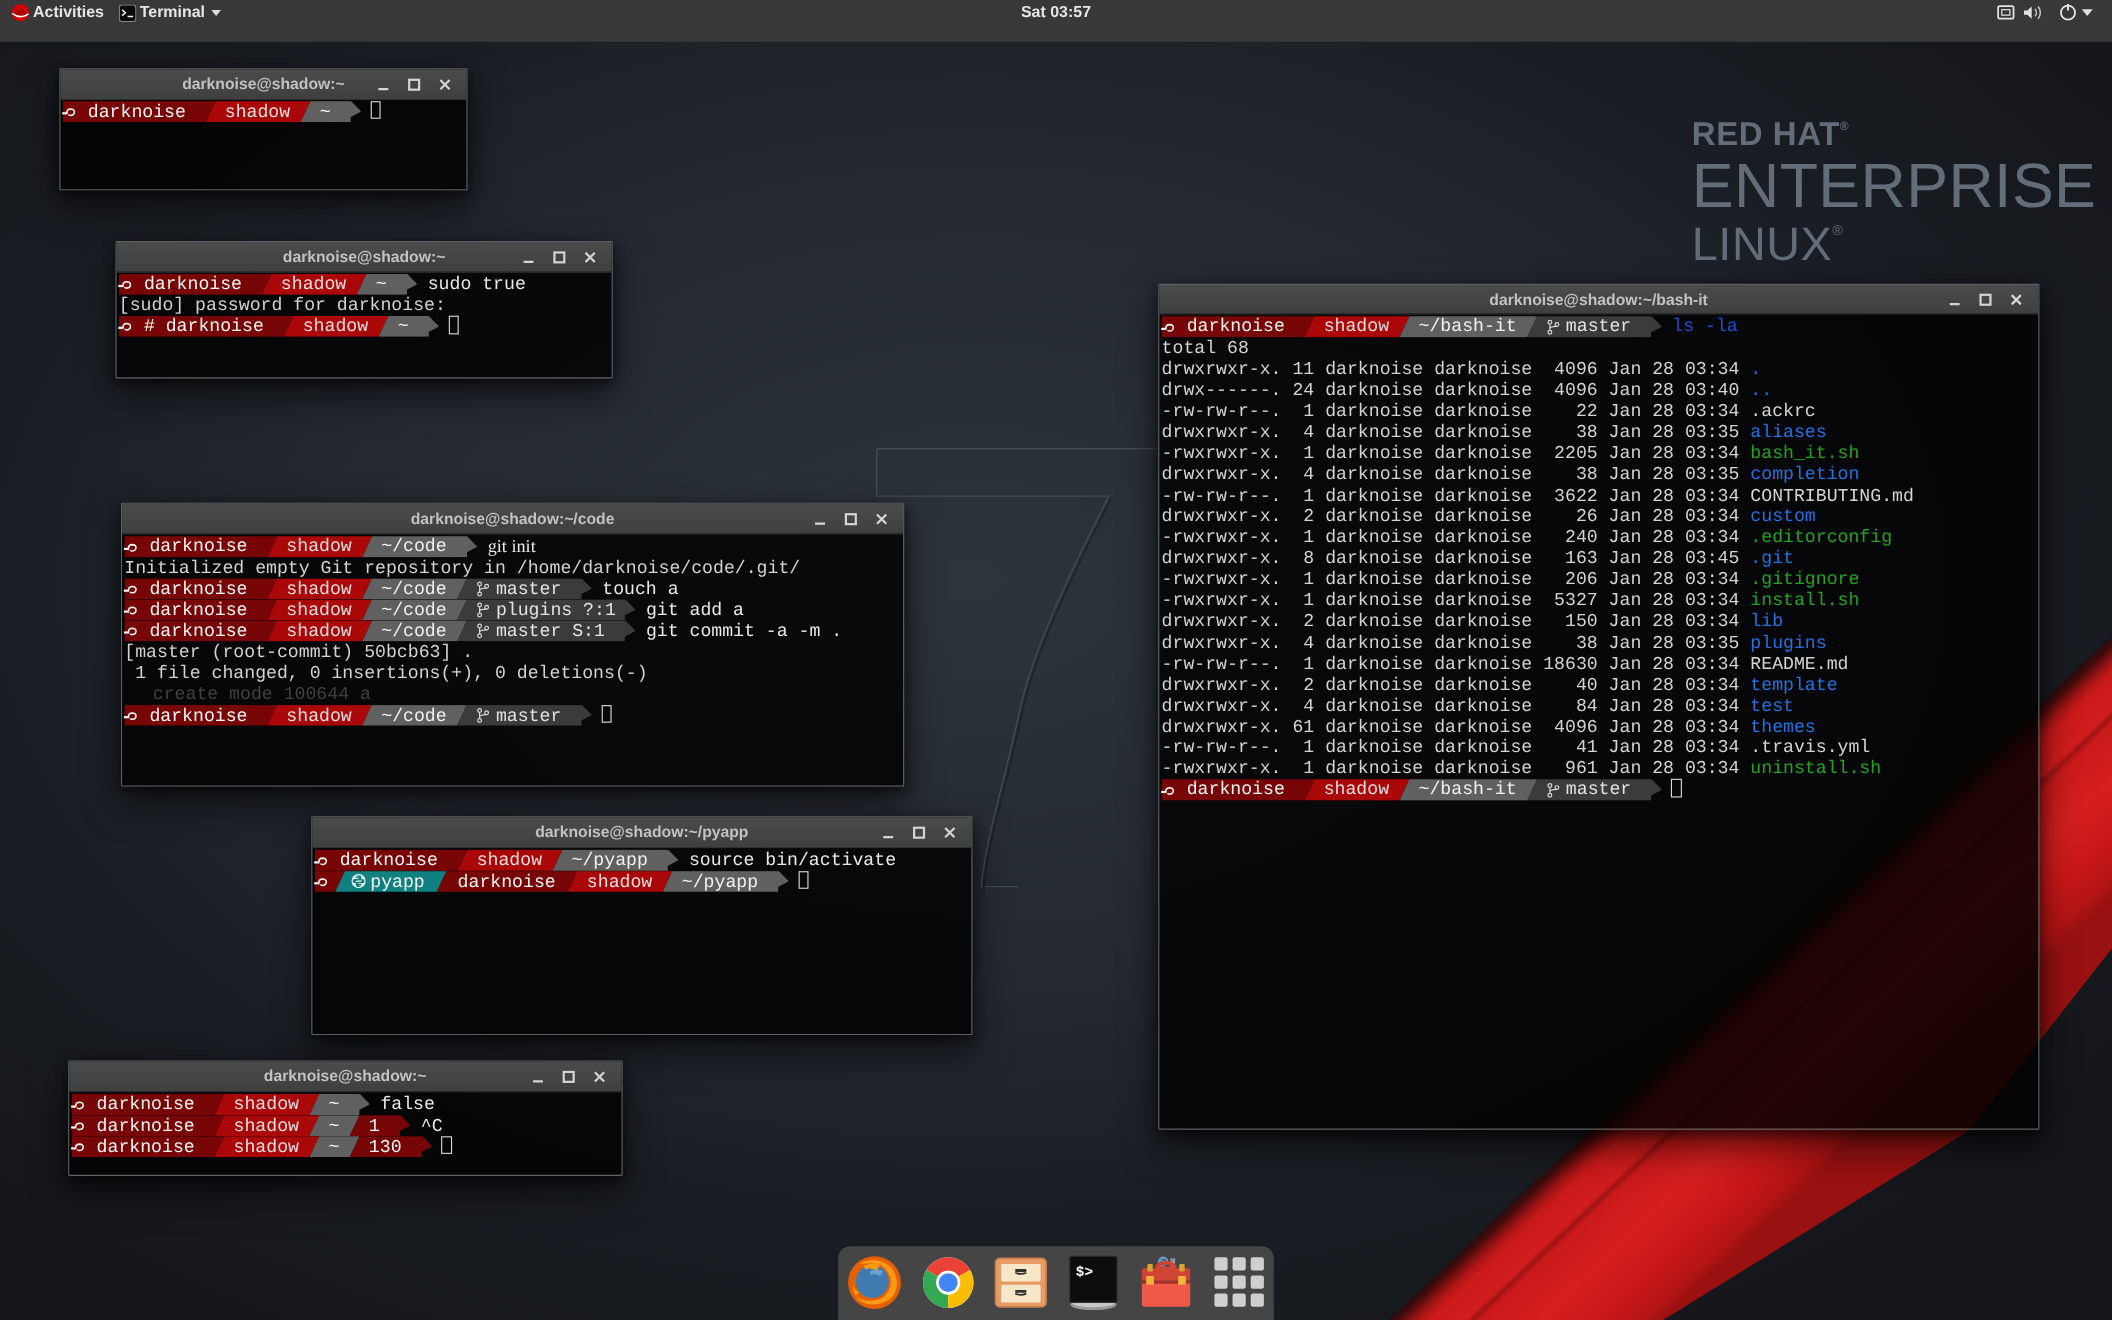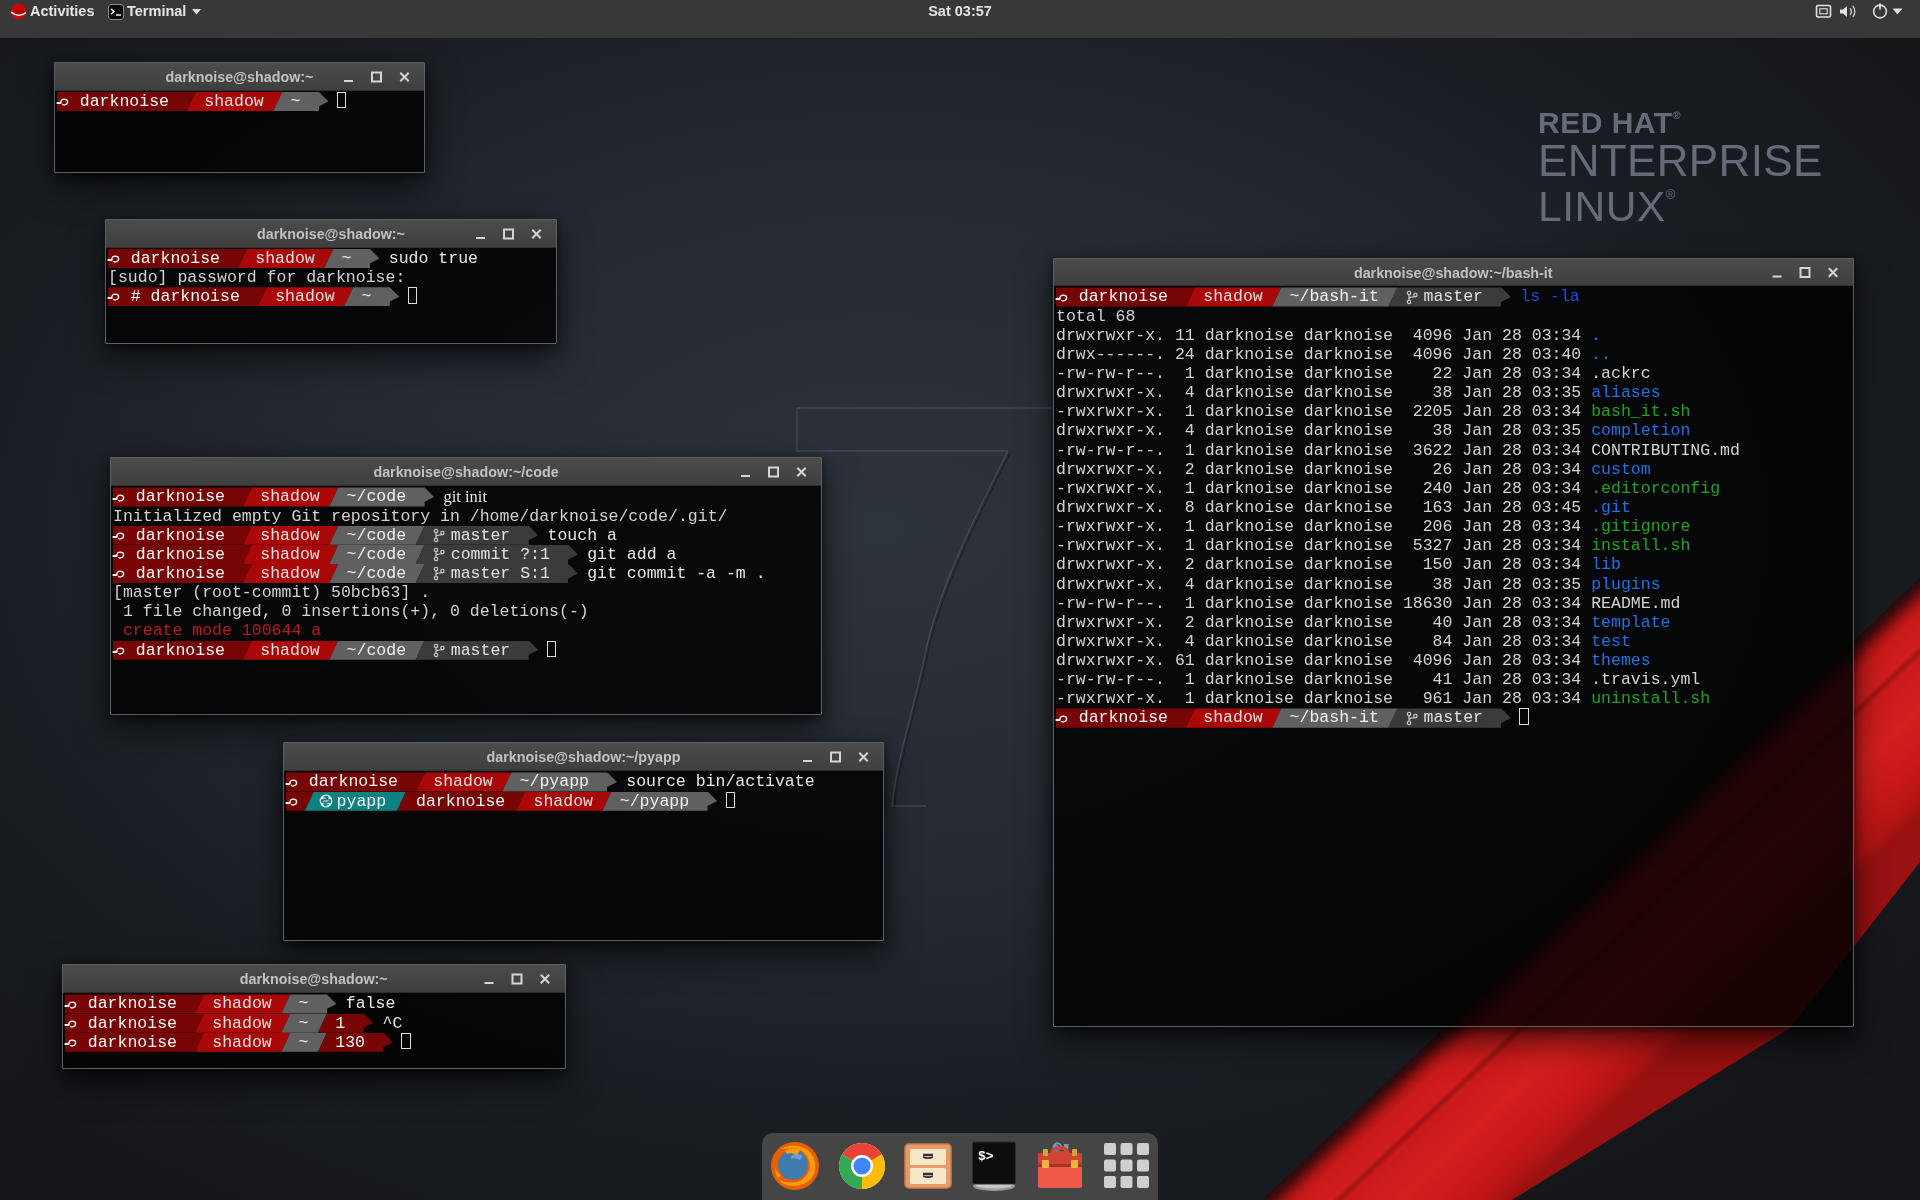--- a/index.html
+++ b/index.html
@@ -3,21 +3,21 @@
 *{margin:0;padding:0;box-sizing:border-box}
 html,body{width:1920px;height:1200px;overflow:hidden}
 body{position:relative;font-family:"Liberation Sans",sans-serif;
 background:
 radial-gradient(1250px 800px at 46% 44%, #2e343c 0%, #242931 45%, #1a1e24 72%, #14161a 100%);
 }
 #wall{position:absolute;left:0;top:0}
 #logo{position:absolute;left:1538px;top:106px;color:#636d79}
 #logo .l1{font-weight:bold;font-size:30px;letter-spacing:0.5px}
 #logo .reg{font-size:11px;vertical-align:14px}
-#logo .l2{font-size:44px;margin-top:-4px;letter-spacing:0.35px}
+#logo .l2{font-size:57px;margin-top:-4px;letter-spacing:0.35px}
 #logo .l3{font-size:42.5px;margin-top:-3px;letter-spacing:0.5px}
 #logo .reg2{font-size:13px;vertical-align:22px}
 #topbar{position:absolute;left:0;top:0;width:1920px;height:38px;background:#383838;z-index:50}
 #topbar span{position:absolute;top:0;line-height:23px;font-size:14.5px;font-weight:600;color:#e6e6e6}
 #clock{left:902px;width:116px;text-align:center}
 .win{position:absolute;background:rgba(1,1,1,0.84);border:1px solid #5f5f5f;border-radius:1px;
 box-shadow:0 14px 34px rgba(0,0,0,0.62), 0 3px 10px rgba(0,0,0,0.5);z-index:10}
 .tb{position:relative;background:linear-gradient(#4b4b4b,#3f3f3f);border-bottom:1px solid #2e2e2e;
 text-align:center;overflow:hidden}
 .tt{font-size:14.3px;font-weight:bold;color:#c2c2c2}
@@ -157,35 +157,35 @@
       <div class="ln"><i style="left:0.0px;width:139.0px;background:#780505;clip-path:polygon(0 0,100% 0,calc(100% - 9px) 100%,0 100%)"></i><i style="left:130.0px;width:95.3px;background:#aa0808;clip-path:polygon(9px 0,100% 0,calc(100% - 9px) 100%,0 100%)"></i><i style="left:216.3px;width:95.3px;background:#606060;clip-path:polygon(9px 0,100% 0,calc(100% - 9px) 100%,0 100%)"></i><i style="left:302.6px;width:152.8px;background:#3b3b3b;clip-path:polygon(9px 0,100% 0,100% 100%,0 100%)"></i><i style="left:446.4px;width:18.4px;background:#3b3b3b;clip-path:polygon(9px 0,100% 50%,0 100%)"></i><svg class="pic" style="left:0.5px;top:4.2px;overflow:visible" width="12" height="12" viewBox="0 0 12 12">
           <path d="M-1.4 7 L3.4 7" stroke="#f5f5f5" stroke-width="2" fill="none"></path>
           <path d="M2.8 6.9 Q2.7 3.2 6.2 3.1 Q9.5 3.2 9.6 5.6 Q9.7 8.4 6.5 8.9 Q4.9 9.1 4.3 8.0" stroke="#f5f5f5" stroke-width="1.4" fill="none"></path>
         </svg><s style="left:22.8px;color:#f6f6f6;">darknoise</s><s style="left:147.3px;color:#e9dede;">shadow</s><s style="left:233.6px;color:#f1f1f1;">~/code</s><svg class="pic" style="left:320.416px;top:2.2px" width="12" height="15" viewBox="0 0 12 15">
           <g fill="none" stroke="#d8d8d8" stroke-width="1.1">
             <circle cx="3" cy="3" r="1.7"></circle>
             <circle cx="3" cy="12" r="1.7"></circle>
             <circle cx="9.4" cy="5" r="1.7"></circle>
             <path d="M3 4.7 V10.3 M3 9 Q3 6.6 9.4 6.7"></path>
           </g>
-        </svg><s style="left:337.8px;color:#e2e2e2;">commit ?:1</s><s style="left:474.2px;color:#e8e8e8;">git add a</s></div>
+        </svg><s style="left:337.8px;color:#e2e2e2;">plugins ?:1</s><s style="left:474.2px;color:#e8e8e8;">git add a</s></div>
       <div class="ln"><i style="left:0.0px;width:139.0px;background:#780505;clip-path:polygon(0 0,100% 0,calc(100% - 9px) 100%,0 100%)"></i><i style="left:130.0px;width:95.3px;background:#aa0808;clip-path:polygon(9px 0,100% 0,calc(100% - 9px) 100%,0 100%)"></i><i style="left:216.3px;width:95.3px;background:#606060;clip-path:polygon(9px 0,100% 0,calc(100% - 9px) 100%,0 100%)"></i><i style="left:302.6px;width:152.8px;background:#3b3b3b;clip-path:polygon(9px 0,100% 0,100% 100%,0 100%)"></i><i style="left:446.4px;width:18.4px;background:#3b3b3b;clip-path:polygon(9px 0,100% 50%,0 100%)"></i><svg class="pic" style="left:0.5px;top:4.2px;overflow:visible" width="12" height="12" viewBox="0 0 12 12">
           <path d="M-1.4 7 L3.4 7" stroke="#f5f5f5" stroke-width="2" fill="none"></path>
           <path d="M2.8 6.9 Q2.7 3.2 6.2 3.1 Q9.5 3.2 9.6 5.6 Q9.7 8.4 6.5 8.9 Q4.9 9.1 4.3 8.0" stroke="#f5f5f5" stroke-width="1.4" fill="none"></path>
         </svg><s style="left:22.8px;color:#f6f6f6;">darknoise</s><s style="left:147.3px;color:#e9dede;">shadow</s><s style="left:233.6px;color:#f1f1f1;">~/code</s><svg class="pic" style="left:320.416px;top:2.2px" width="12" height="15" viewBox="0 0 12 15">
           <g fill="none" stroke="#d8d8d8" stroke-width="1.1">
             <circle cx="3" cy="3" r="1.7"></circle>
             <circle cx="3" cy="12" r="1.7"></circle>
             <circle cx="9.4" cy="5" r="1.7"></circle>
             <path d="M3 4.7 V10.3 M3 9 Q3 6.6 9.4 6.7"></path>
           </g>
         </svg><s style="left:337.8px;color:#e2e2e2;">master S:1</s><s style="left:474.2px;color:#e8e8e8;">git commit -a -m .</s></div>
       <div class="ln"><s style="left:0;color:#d2d2d2">[master (root-commit) 50bcb63] .</s></div>
       <div class="ln"><s style="left:0;color:#d2d2d2"> 1 file changed, 0 insertions(+), 0 deletions(-)</s></div>
-      <div class="ln"><s style="left:0;color:#b91c1c"> create mode 100644 a</s></div>
+      <div class="ln"><s style="left:16px;color:#404040"> create mode 100644 a</s></div>
       <div class="ln"><i style="left:0.0px;width:139.0px;background:#780505;clip-path:polygon(0 0,100% 0,calc(100% - 9px) 100%,0 100%)"></i><i style="left:130.0px;width:95.3px;background:#aa0808;clip-path:polygon(9px 0,100% 0,calc(100% - 9px) 100%,0 100%)"></i><i style="left:216.3px;width:95.3px;background:#606060;clip-path:polygon(9px 0,100% 0,calc(100% - 9px) 100%,0 100%)"></i><i style="left:302.6px;width:113.2px;background:#3b3b3b;clip-path:polygon(9px 0,100% 0,100% 100%,0 100%)"></i><i style="left:406.7px;width:18.4px;background:#3b3b3b;clip-path:polygon(9px 0,100% 50%,0 100%)"></i><svg class="pic" style="left:0.5px;top:4.2px;overflow:visible" width="12" height="12" viewBox="0 0 12 12">
           <path d="M-1.4 7 L3.4 7" stroke="#f5f5f5" stroke-width="2" fill="none"></path>
           <path d="M2.8 6.9 Q2.7 3.2 6.2 3.1 Q9.5 3.2 9.6 5.6 Q9.7 8.4 6.5 8.9 Q4.9 9.1 4.3 8.0" stroke="#f5f5f5" stroke-width="1.4" fill="none"></path>
         </svg><s style="left:22.8px;color:#f6f6f6;">darknoise</s><s style="left:147.3px;color:#e9dede;">shadow</s><s style="left:233.6px;color:#f1f1f1;">~/code</s><svg class="pic" style="left:320.416px;top:2.2px" width="12" height="15" viewBox="0 0 12 15">
           <g fill="none" stroke="#d8d8d8" stroke-width="1.1">
             <circle cx="3" cy="3" r="1.7"></circle>
             <circle cx="3" cy="12" r="1.7"></circle>
             <circle cx="9.4" cy="5" r="1.7"></circle>
             <path d="M3 4.7 V10.3 M3 9 Q3 6.6 9.4 6.7"></path>
           </g>

